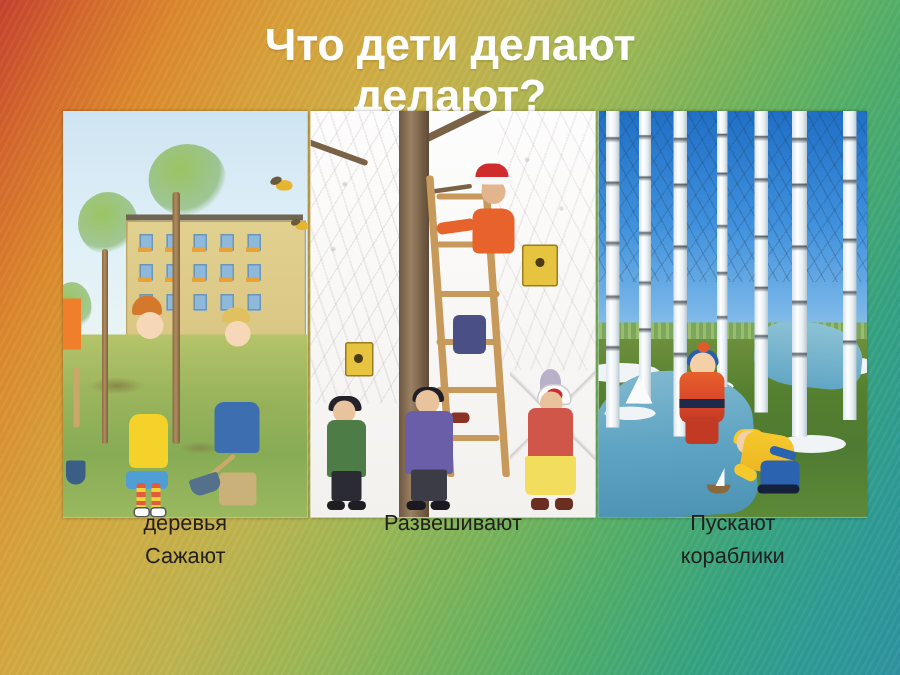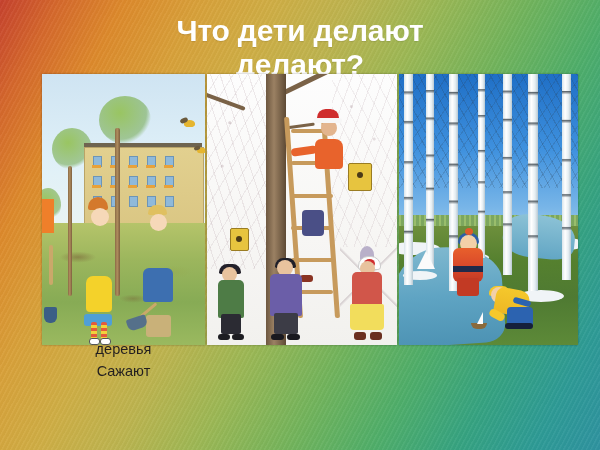--- a/index.html
+++ b/index.html
@@ -577,16 +577,21 @@
     </div>
 
   </div>
 
   <div id="captions">
     <div class="caption c1">
       <span>деревья</span>
       <span>Сажают</span>
     </div>
     <div class="caption c2">
+      <span>Развешивают</span>
+    </div>
+    <div class="caption c3">
+      <span>Пускают</span>
+      <span>кораблики</span>
     </div>
   </div>
 
 </div>
 
 </body></html>

